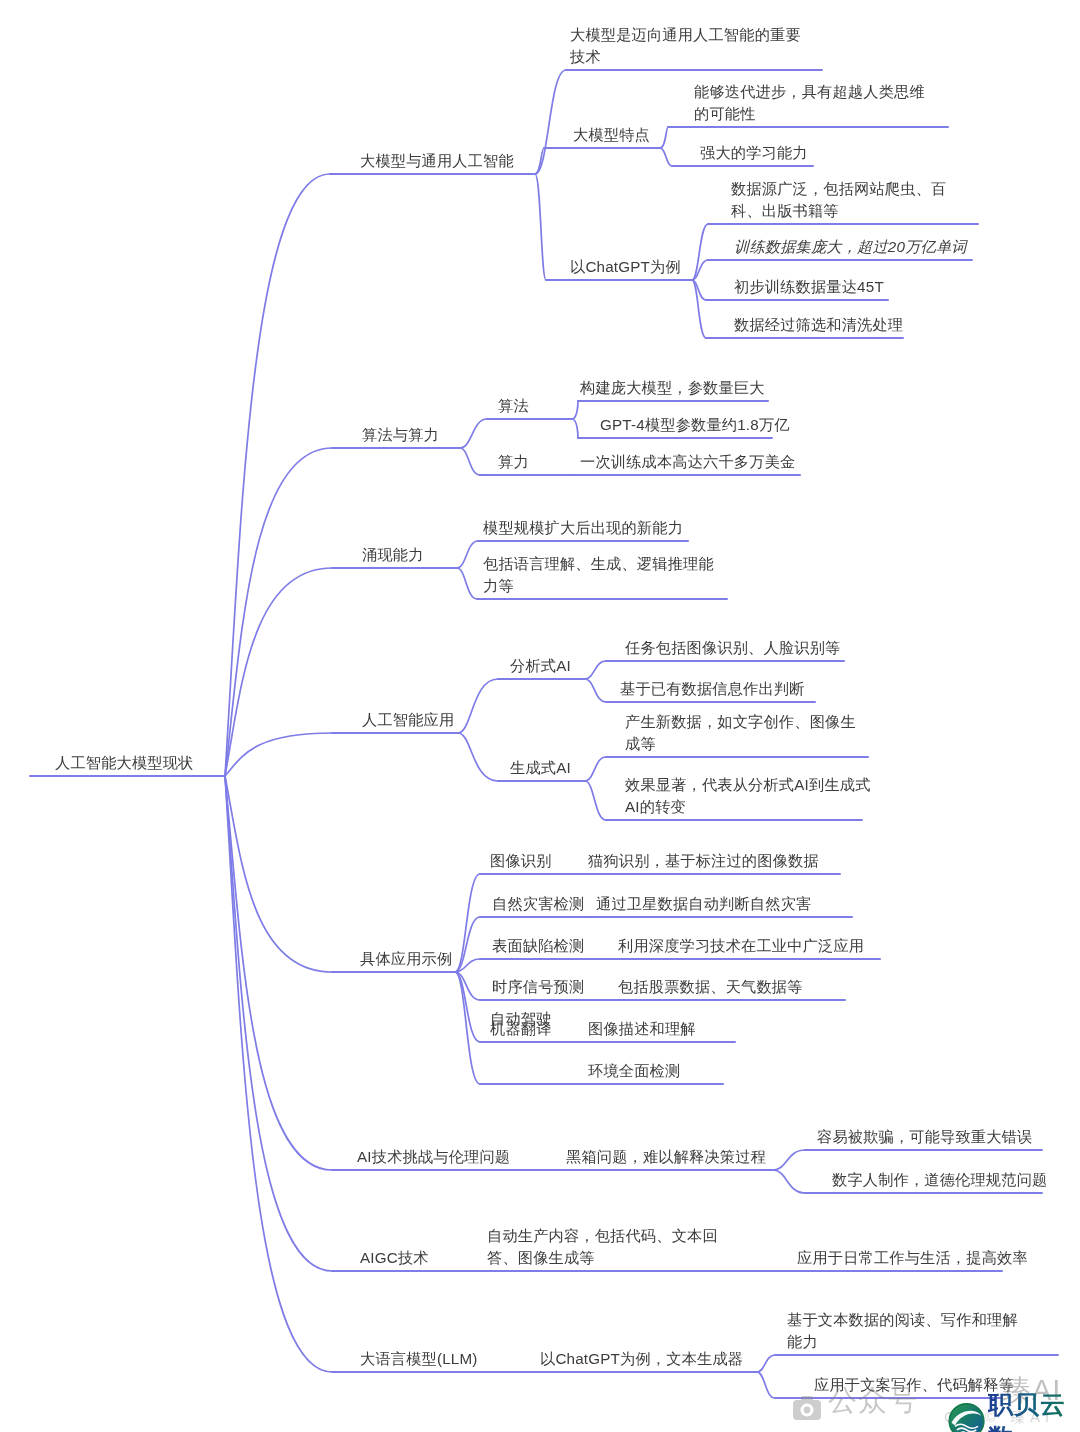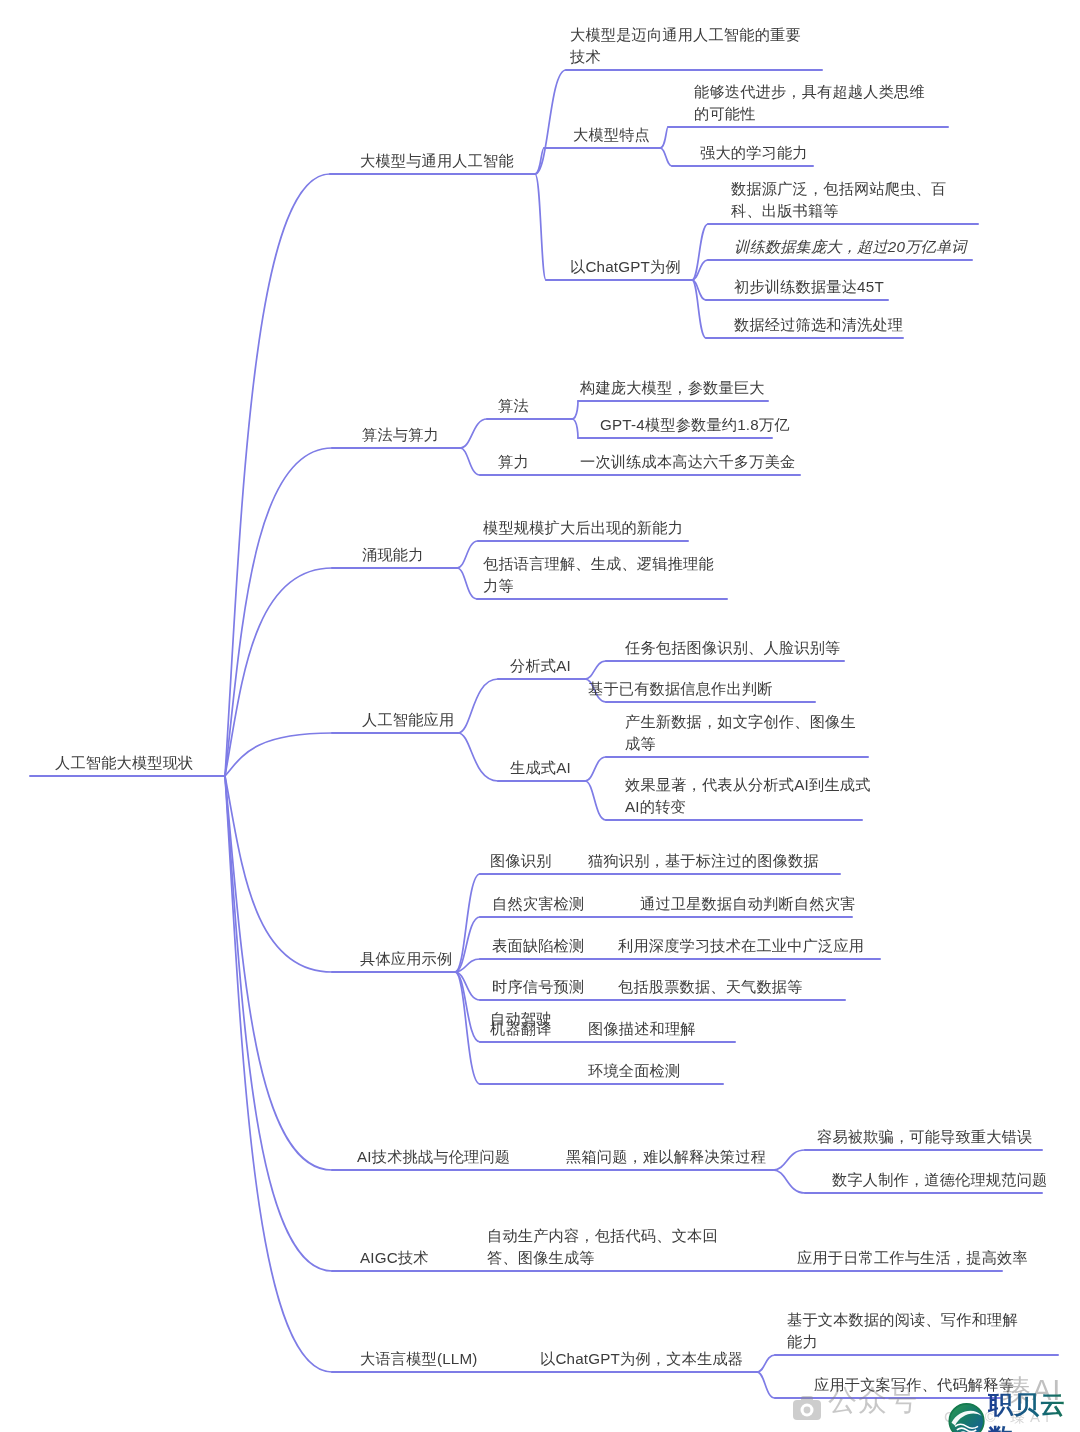--- a/index.html
+++ b/index.html
@@ -139,29 +139,29 @@
       <div class="node" style="left: 580px; top: 377px;">构建庞大模型，参数量巨大</div>
       <div class="node" style="left: 600px; top: 414px;">GPT-4模型参数量约1.8万亿</div>
       <div class="node" style="left: 498px; top: 451px;">算力</div>
       <div class="node" style="left: 580px; top: 451px;">一次训练成本高达六千多万美金</div>
       <div class="node" style="left: 362px; top: 544px;">涌现能力</div>
       <div class="node" style="left: 483px; top: 517px;">模型规模扩大后出现的新能力</div>
       <div class="node wrap" style="left: 483px; top: 553px; width: 246px;">包括语言理解、生成、逻辑推理能力等</div>
       <div class="node" style="left: 362px; top: 709px;">人工智能应用</div>
       <div class="node" style="left: 510px; top: 655px;">分析式AI</div>
       <div class="node" style="left: 625px; top: 637px;">任务包括图像识别、人脸识别等</div>
-      <div class="node" style="left: 588px; top: 678px;">基于已有数据信息作出判断</div>
+      <div class="node" style="left: 620px; top: 678px;">基于已有数据信息作出判断</div>
       <div class="node" style="left: 510px; top: 757px;">生成式AI</div>
       <div class="node wrap" style="left: 625px; top: 711px; width: 246px;">产生新数据，如文字创作、图像生成等</div>
       <div class="node wrap" style="left: 625px; top: 774px; width: 250px;">效果显著，代表从分析式AI到生成式AI的转变</div>
       <div class="node" style="left: 360px; top: 948px;">具体应用示例</div>
       <div class="node" style="left: 490px; top: 850px;">图像识别</div>
       <div class="node" style="left: 588px; top: 850px;">猫狗识别，基于标注过的图像数据</div>
       <div class="node" style="left: 492px; top: 893px;">自然灾害检测</div>
-      <div class="node" style="left: 640px; top: 893px;">通过卫星数据自动判断自然灾害</div>
+      <div class="node" style="left: 596px; top: 893px;">通过卫星数据自动判断自然灾害</div>
       <div class="node" style="left: 492px; top: 935px;">表面缺陷检测</div>
       <div class="node" style="left: 618px; top: 935px;">利用深度学习技术在工业中广泛应用</div>
       <div class="node" style="left: 492px; top: 976px;">时序信号预测</div>
       <div class="node" style="left: 618px; top: 976px;">包括股票数据、天气数据等</div>
       <div class="node" style="left: 490px; top: 1018px;">机器翻译</div>
       <div class="node" style="left: 588px; top: 1018px;">图像描述和理解</div>
       <div class="node" style="left: 490px; top: 1008px;">自动驾驶</div>
       <div class="node" style="left: 588px; top: 1060px;">环境全面检测</div>
       <div class="node" style="left: 357px; top: 1146px;">AI技术挑战与伦理问题</div>
       <div class="node" style="left: 566px; top: 1146px;">黑箱问题，难以解释决策过程</div>

